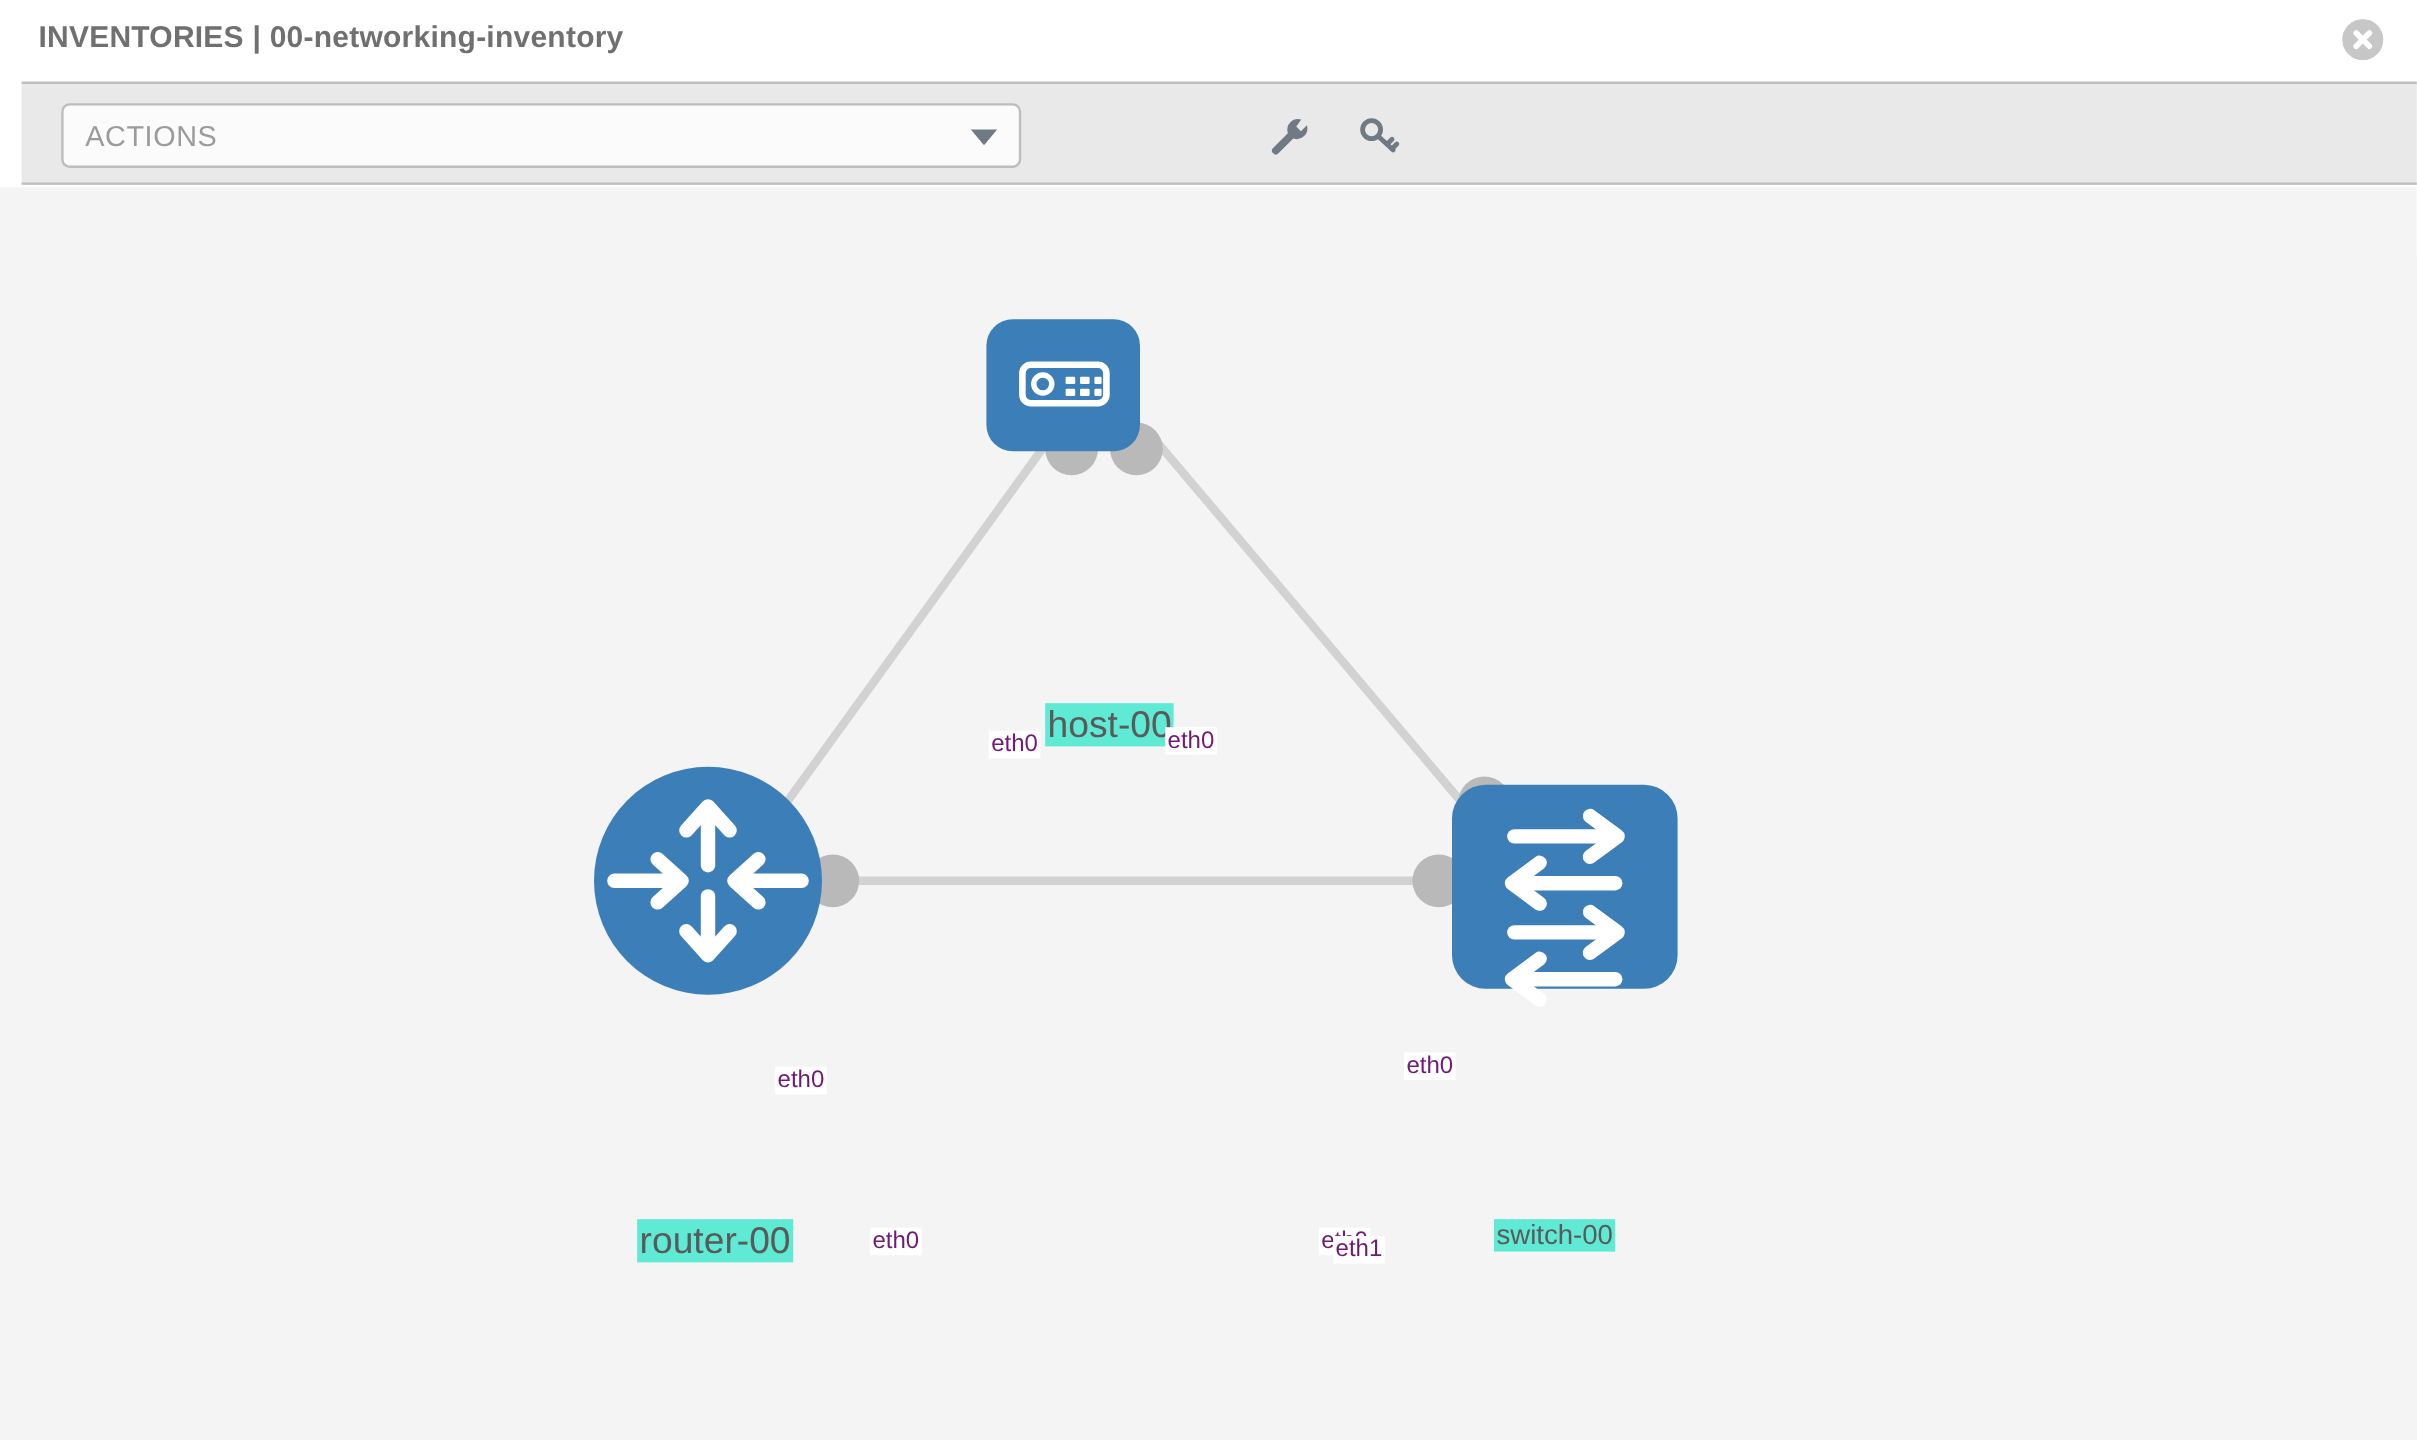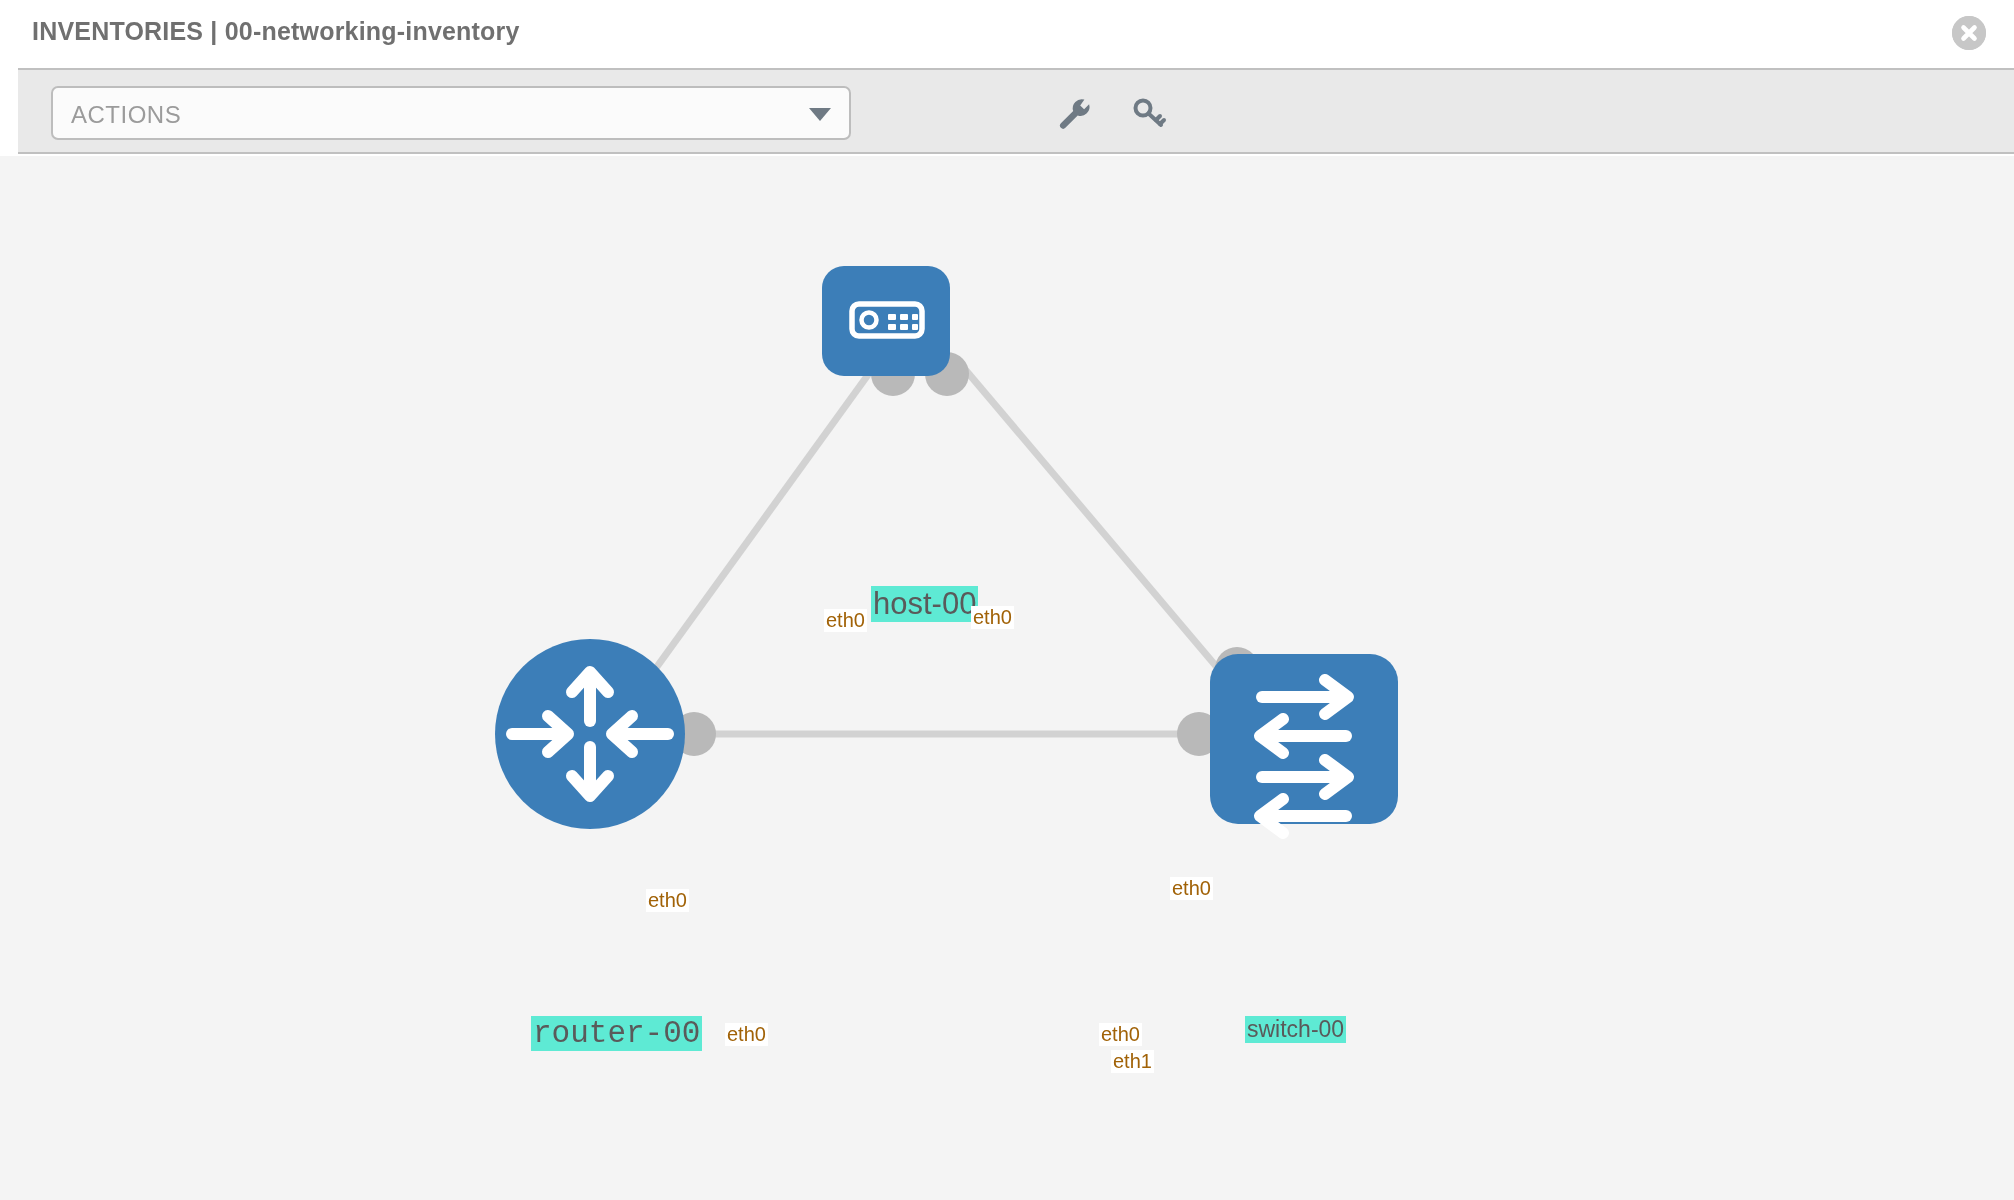--- a/index.html
+++ b/index.html
@@ -87,21 +87,21 @@
   .node-label {
     position: absolute;
     font-size: 27px; color: #5a5a5a;
     background: #5eead4;
     white-space: nowrap;
     padding: 0 2px;
     cursor: pointer;
   }
   .iface-label {
     position: absolute;
-    font-size: 20px; color: #a16207;
+    font-size: 20px; color: #701a75;
     background: #ffffff;
     white-space: nowrap;
     padding: 0 2px;
     cursor: pointer;
   }
 
   
   .zoom-panel {
     position: absolute; left: 1622px; top: 1082px;
     width: 392px; height: 118px;
@@ -250,20 +250,20 @@
 
     <div class="node-label" style="left:871px; top:430px; font-size:31px;">host-00</div>
     <div class="iface-label" style="left:824px; top:453px;">eth0</div>
     <div class="iface-label" style="left:971px; top:450px;">eth0</div>
 
     <div class="iface-label" style="left:646px; top:733px;">eth0</div>
     <div class="iface-label" style="left:1170px; top:721px;">eth0</div>
 
     <div class="iface-label" style="left:725px; top:867px;">eth0</div>
     <div class="iface-label" style="left:1099px; top:867px;">eth0</div>
-    <div class="iface-label" style="left:1111px; top:894px;">eth1</div>
-
-    <div class="node-label" style="left:531px; top:860px; font-size:31px;font-family:Liberation Mono, monospace;">router-00</div>
+    <div class="iface-label" style="left:1111px; top:874px;">eth1</div>
+
+    <div class="node-label" style="left:531px; top:860px; font-size:31px;">router-00</div>
     <div class="node-label" style="left:1245px; top:860px; font-size:23px;">switch-00</div>
   </div>
 
 
 </div>
 
 </body></html>

